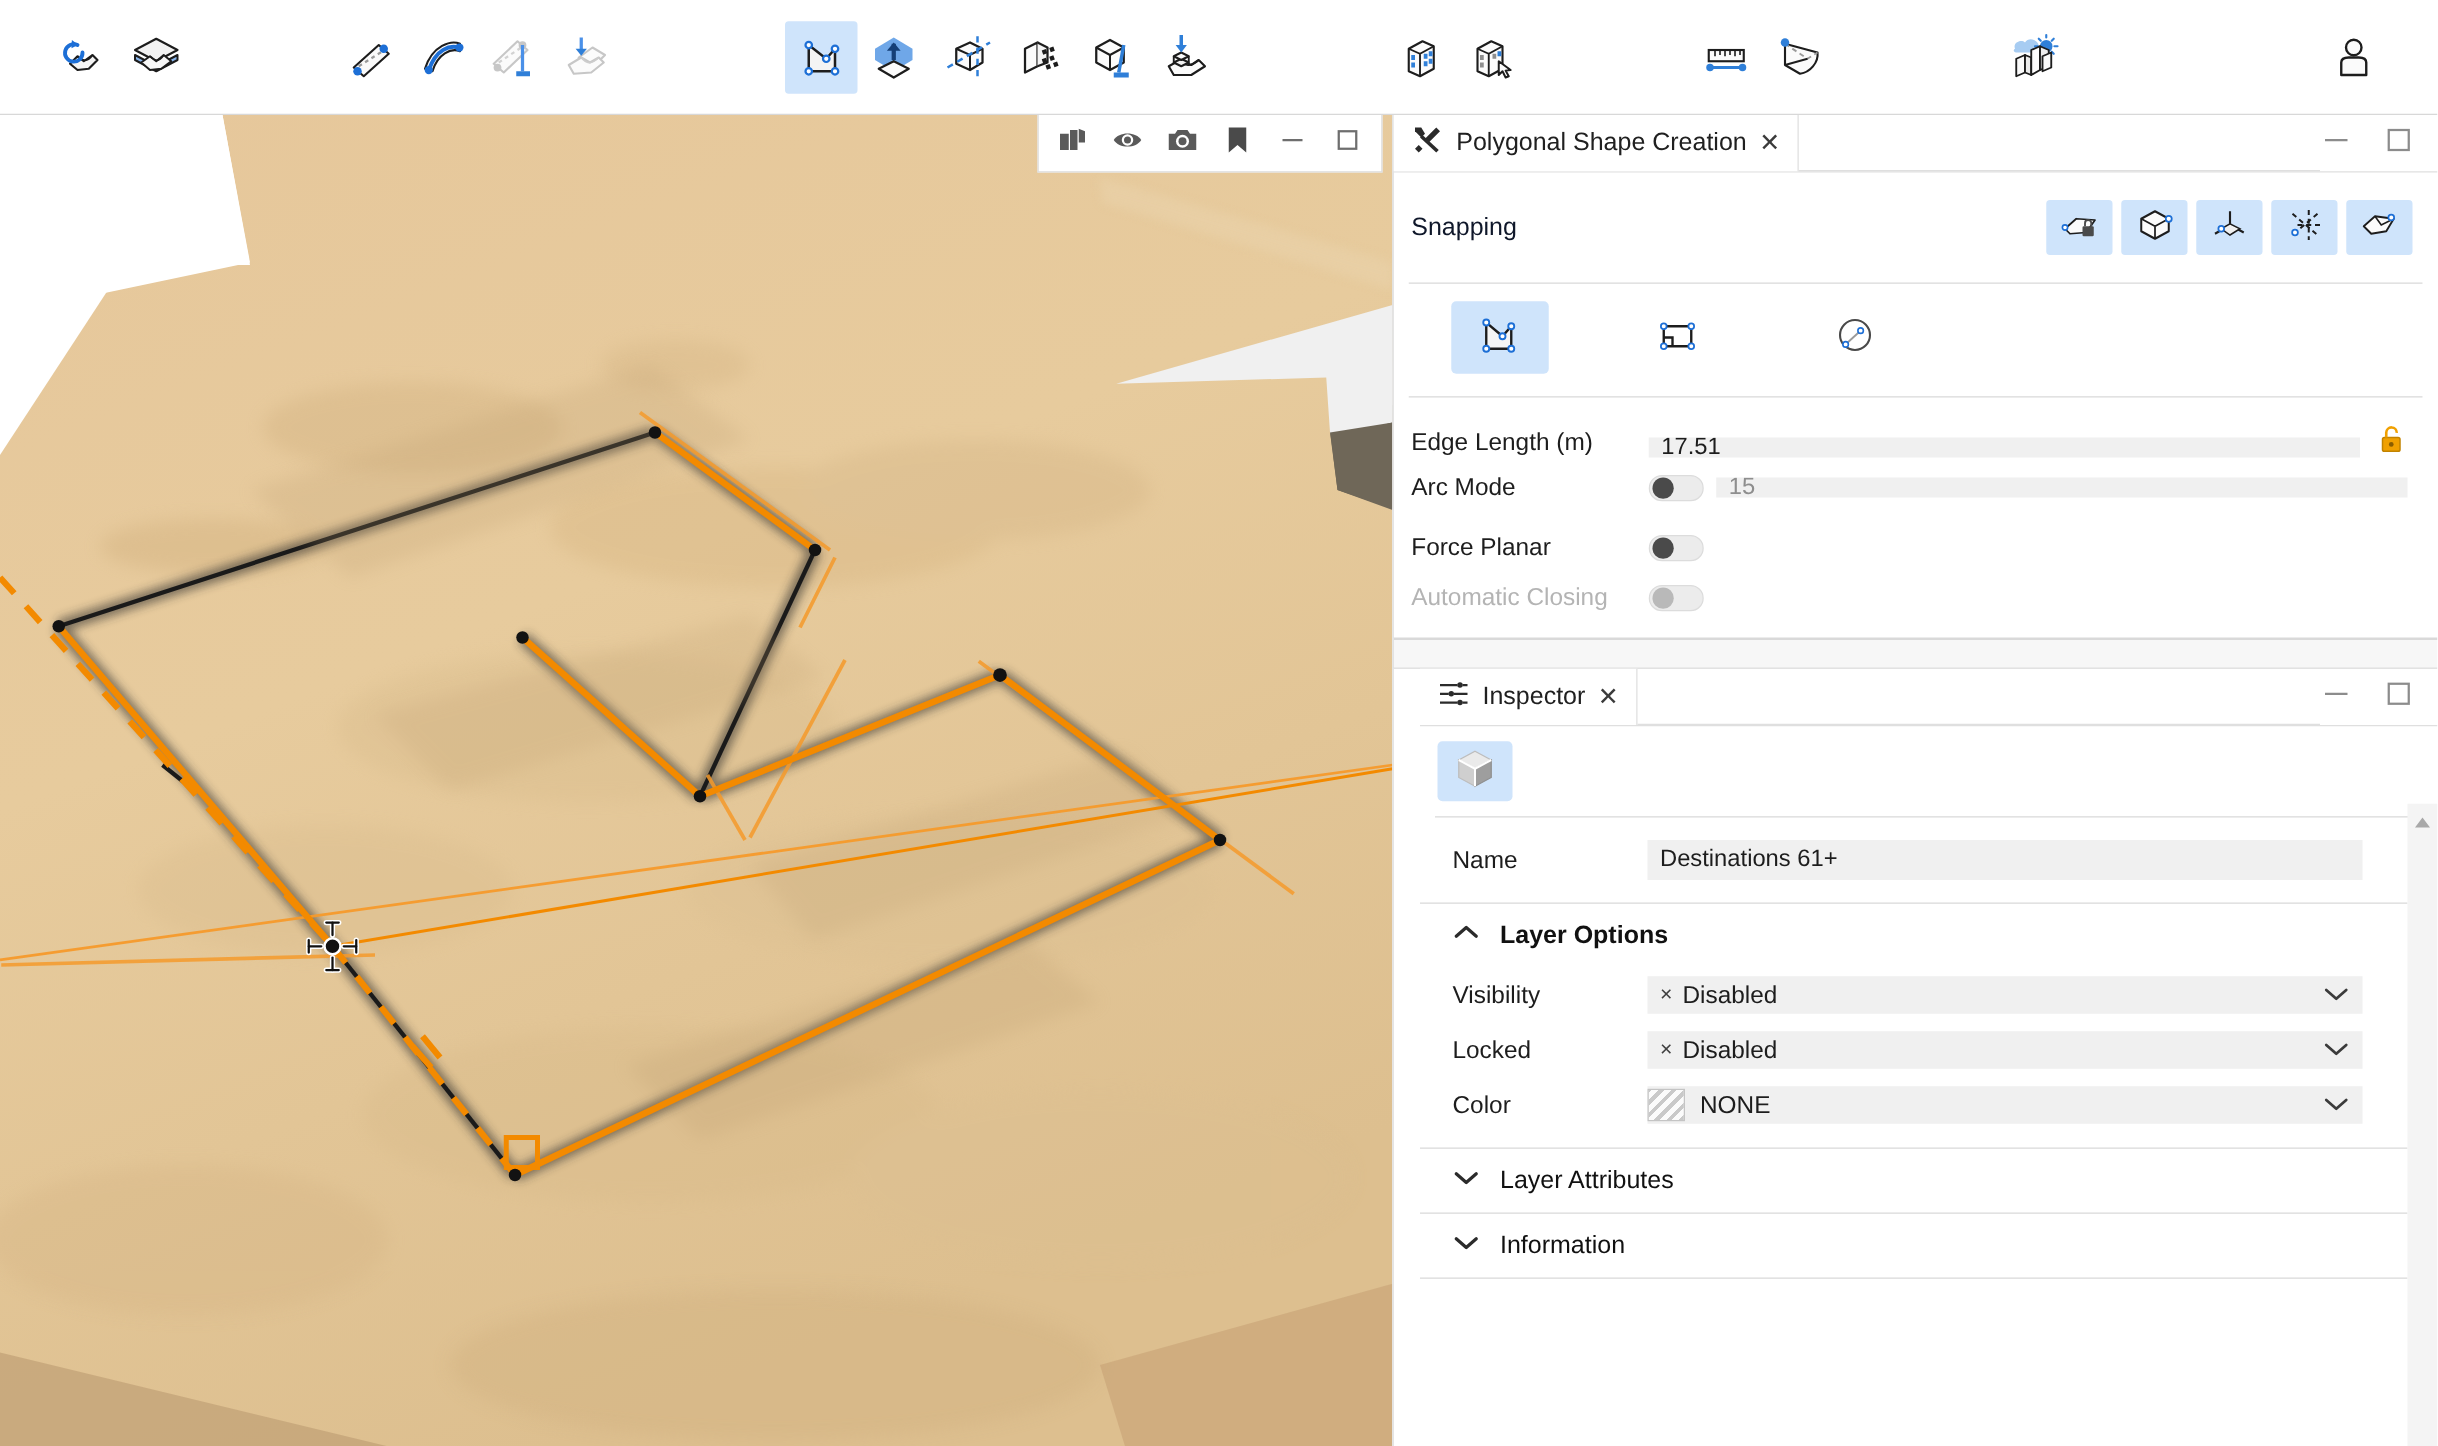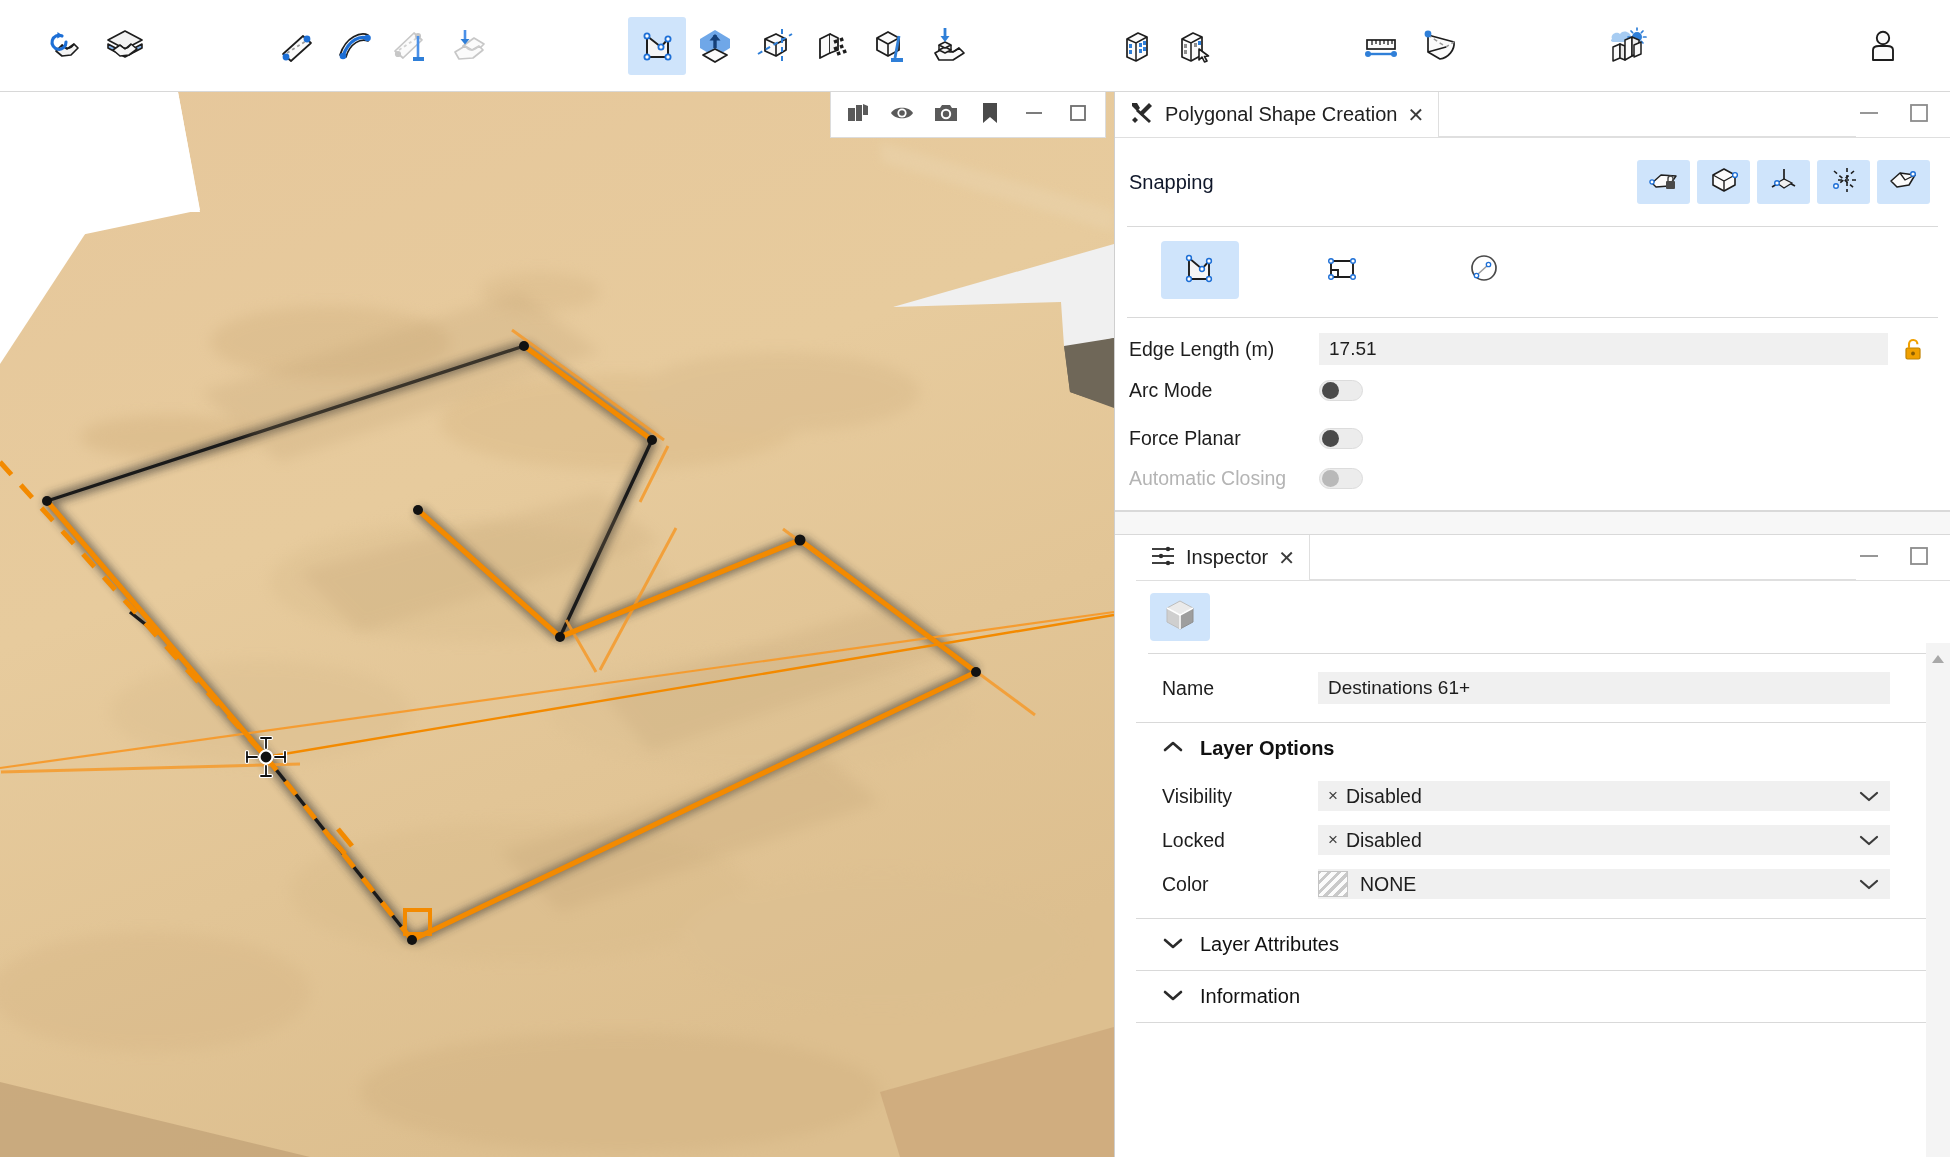--- a/index.html
+++ b/index.html
@@ -84,21 +84,21 @@
   .hr-full { height:1px; background:#d9d9d9; }
 
   .mode-row { display:flex; align-items:center; padding:14px 0 18px 0; }
   .mode-btn {
     width:78px; height:58px; border-radius:4px; display:flex;
     align-items:center; justify-content:center; cursor:pointer;
   }
   .mode-btn.active { background:#cfe4fb; }
 
   .txtfield {
-    flex:1; height:32px; background:#f0f0f0; border:none;
+    flex:1; height:16px; background:#f0f0f0; border:none;
     font-family:"Liberation Sans", sans-serif; font-size:19px; color:#1d1d1d;
     padding:0 10px; outline:none; min-width:0;
   }
   .txtfield.placeholder-only { color:#8e8e8e; }
   .lock-btn { width:26px; height:30px; margin-left:12px; display:flex; align-items:center; justify-content:center; cursor:pointer; }
 
   .toggle {
     width:44px; height:21px; border-radius:11px; background:#ececec;
     border:1px solid #dcdcdc; position:relative; cursor:pointer; flex:0 0 auto;
   }
@@ -745,38 +745,39 @@
               <circle cx="20" cy="18" r="12" fill="none" stroke="#4a4a4a" stroke-width="1.7"></circle>
               <path d="M13 25 L24 15" stroke="#9a9a9a" stroke-width="1.5"></path>
               <circle cx="24.5" cy="14.5" r="2.2" fill="#fff" stroke="#1d6fd6" stroke-width="1.3"></circle>
               <circle cx="12.5" cy="25.5" r="2.2" fill="#fff" stroke="#1d6fd6" stroke-width="1.3"></circle>
             </svg></span>
           </div>
         </div>
 
         <div class="hr"></div>
 
-        <div class="row" style="padding-top:14px;">
+        <div class="row" style="padding-top:14px;align-items:flex-end;">
           <div class="row-label">Edge Length (m)</div>
           <input class="txtfield" value="17.51" style="">
           <span class="lock-btn">
             <svg width="20" height="24" viewBox="0 0 20 24">
               <rect x="3" y="11" width="14" height="11" rx="1.5" fill="#f0a000" stroke="#c28300" stroke-width="1.2"></rect>
               <path d="M6 11 V7 A4.2 4.2 0 0 1 14.4 7.3" fill="none" stroke="#f0a000" stroke-width="2.1"></path>
               <circle cx="10" cy="16.5" r="1.9" fill="#8a5d00"></circle>
             </svg>
           </span>
         </div>
 
         <div class="row">
           <div class="row-label">Arc Mode</div>
           <div class="toggle">
               <span class="knob"></span>
             </div>
           <div class="toggle-gap"></div>
+          <input class="txtfield placeholder-only" value="15" style="">
         </div>
 
 
         <div class="row">
           <div class="row-label">Force Planar</div>
           <div class="toggle">
               <span class="knob"></span>
             </div>
         </div>
 

